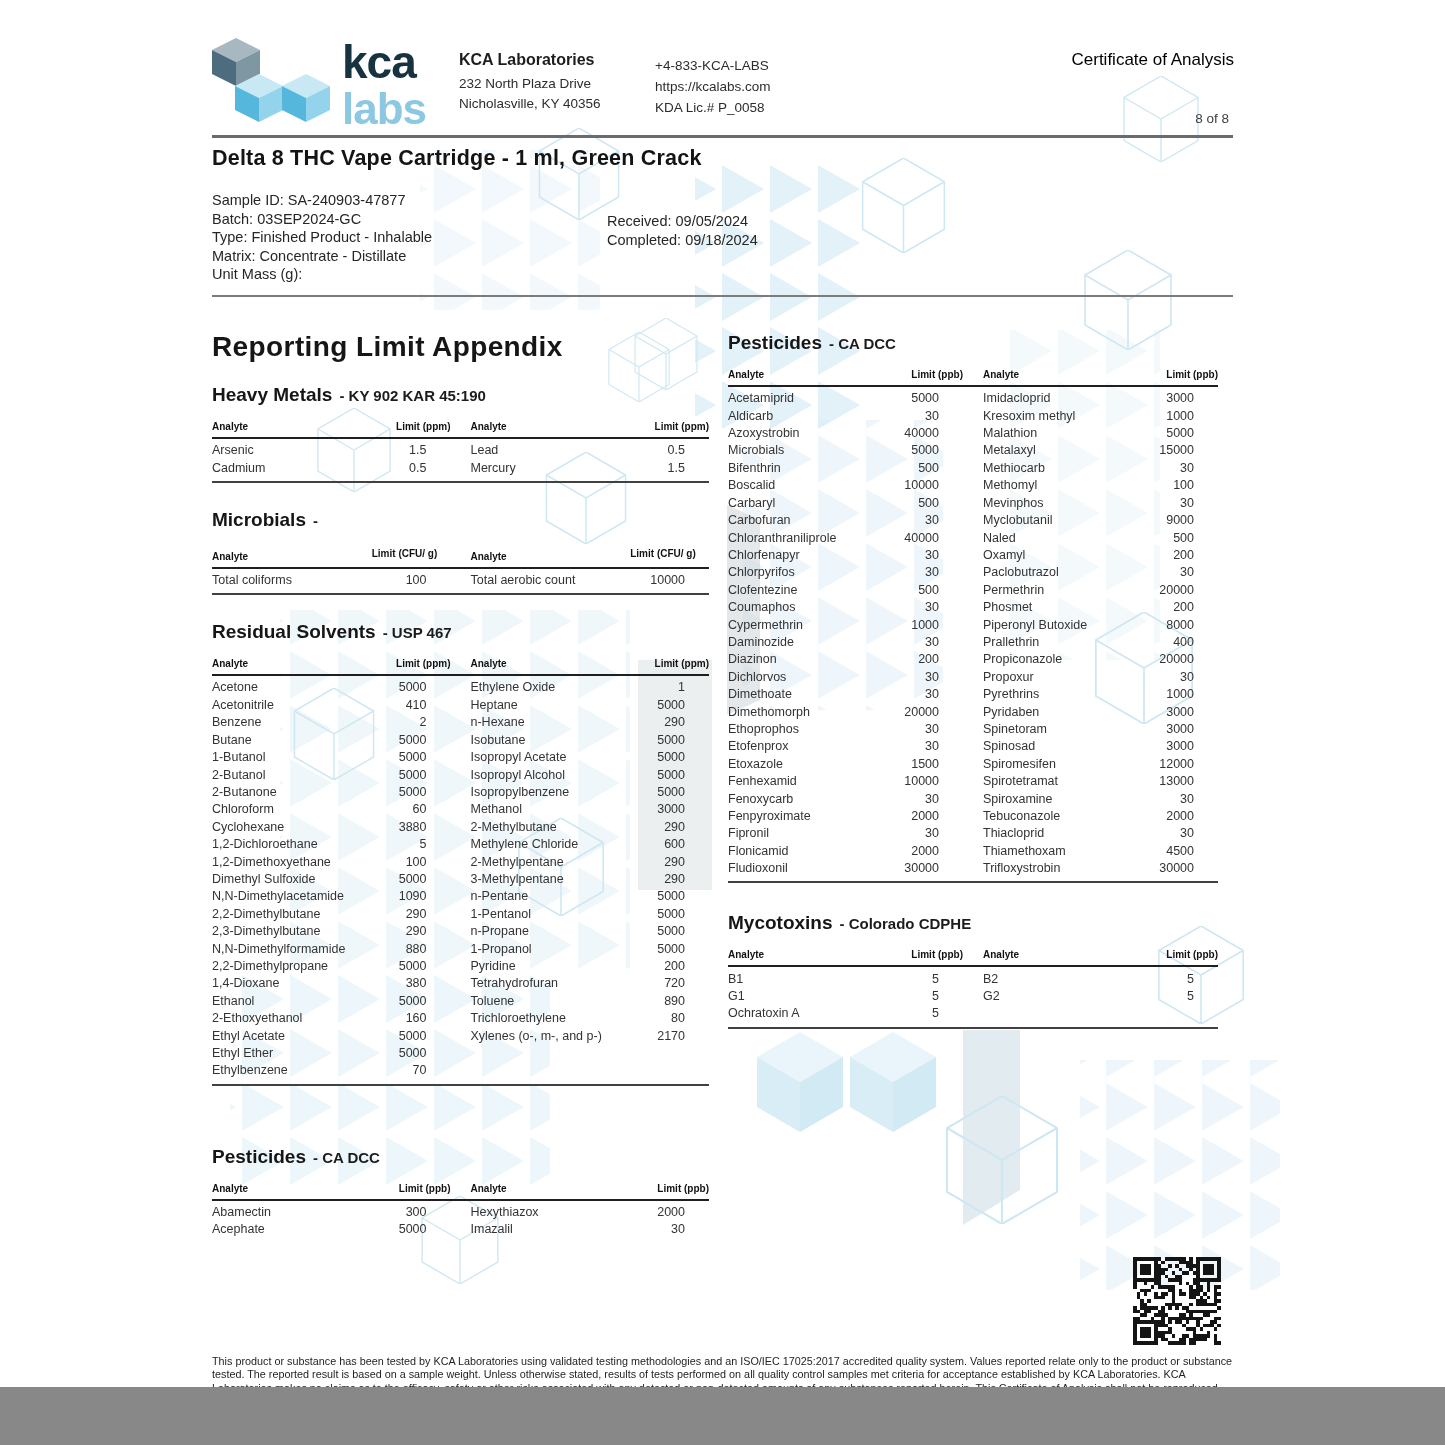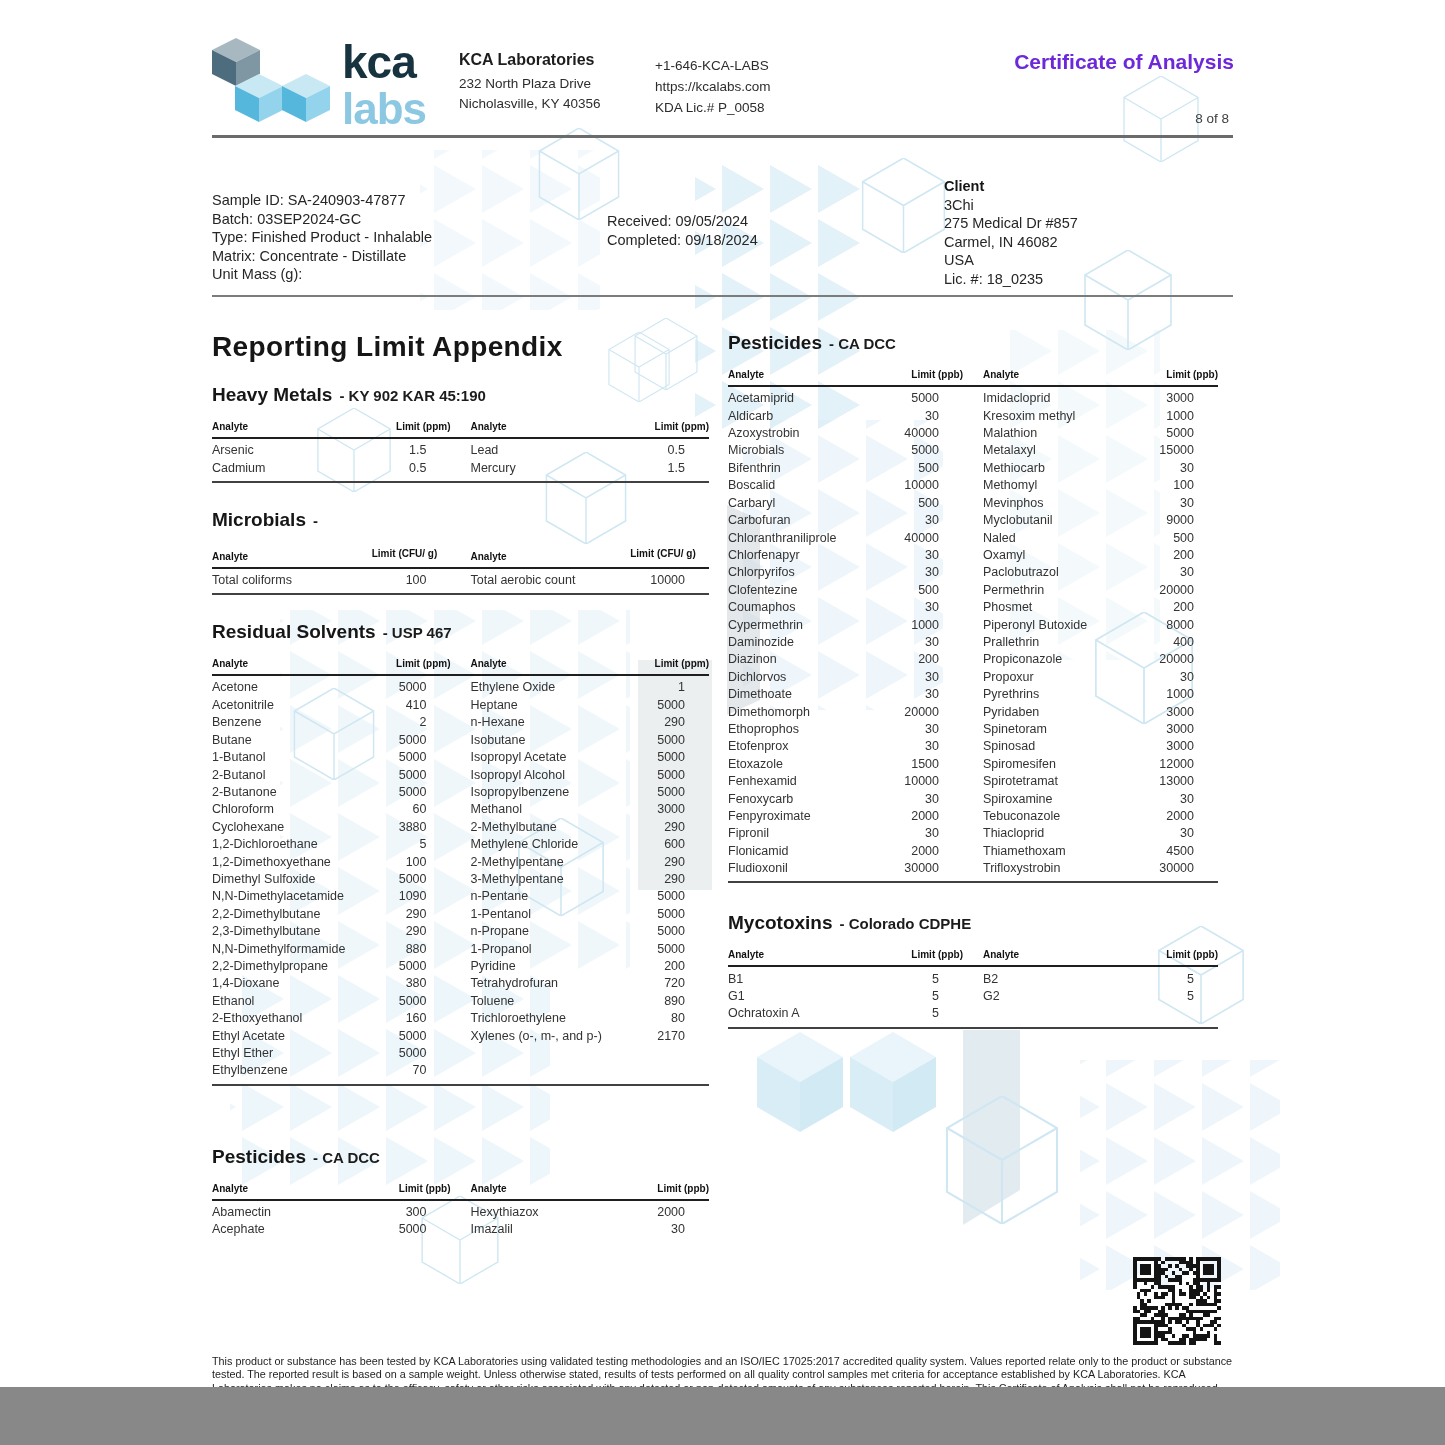--- a/index.html
+++ b/index.html
@@ -12,21 +12,21 @@
   .wm { position:absolute; inset:0; z-index:0; pointer-events:none; }
   .layer { position:absolute; z-index:1; }
 
   
   .logo { position:absolute; left:212px; top:36px; }
   .lab-info { position:absolute; left:459px; top:51px; }
   .lab-name { font-size:16px; font-weight:bold; color:#1d1d1d; margin-bottom:5px; }
   .lab-line { font-size:13.5px; color:#2d2d2d; line-height:19.5px; }
   .contact { position:absolute; left:655px; top:55px; }
   .contact div { font-size:13.5px; color:#2d2d2d; line-height:21px; }
-  .cert-title { position:absolute; right:211px; top:50px; font-size:21px; font-weight:bold; color:#6d28d9; }
+  .cert-title { position:absolute; right:211px; top:50px; font-size:17px; font-weight:normal; color:#000000; }
   .page-num { position:absolute; right:216px; top:111px; font-size:13.5px; color:#404040; }
   .rule1 { position:absolute; left:212px; top:135px; width:1021px; height:2.5px; background:#6b6b6b; }
   .rule2 { position:absolute; left:212px; top:295px; width:1021px; height:2px; background:#7c7c7c; }
 
   
   .title { position:absolute; left:212px; top:146px; font-size:21.5px; font-weight:bold; color:#141414; letter-spacing:.2px; }
   .sample { position:absolute; left:212px; top:191px; }
   .sample div, .dates div, .client div { font-size:14.5px; color:#262626; line-height:18.6px; }
   .dates { position:absolute; left:607px; top:212px; }
   .client { position:absolute; left:944px; top:177px; }
@@ -128,51 +128,44 @@
     <text x="130" y="88" font-family="Liberation Sans, sans-serif" font-weight="bold" font-size="44" letter-spacing="-1" fill="#8cc8e1">labs</text>
   </svg>
 
   <div class="lab-info layer">
     <div class="lab-name">KCA Laboratories</div>
     <div class="lab-line">232 North Plaza Drive</div>
     <div class="lab-line">Nicholasville, KY 40356</div>
   </div>
 
   <div class="contact layer">
-    <div>+1-646-KCA-LABS</div>
+    <div>+4-833-KCA-LABS</div>
     <div>https://kcalabs.com</div>
     <div>KDA Lic.# P_0058</div>
   </div>
 
   <div class="cert-title layer">Certificate of Analysis</div>
   <div class="page-num layer">8 of 8</div>
   <div class="rule1 layer"></div>
 
+  <div class="title layer">Delta 8 THC Vape Cartridge - 1 ml, Green Crack</div>
 
   <div class="sample layer">
     <div>Sample ID: SA-240903-47877</div>
     <div>Batch: 03SEP2024-GC</div>
     <div>Type: Finished Product - Inhalable</div>
     <div>Matrix: Concentrate - Distillate</div>
     <div>Unit Mass (g):</div>
   </div>
 
   <div class="dates layer">
     <div>Received: 09/05/2024</div>
     <div>Completed: 09/18/2024</div>
   </div>
 
-  <div class="client layer">
-    <div class="lbl">Client</div>
-    <div>3Chi</div>
-    <div>275 Medical Dr #857</div>
-    <div>Carmel, IN 46082</div>
-    <div>USA</div>
-    <div>Lic. #: 18_0235</div>
-  </div>
 
   <div class="rule2 layer"></div>
 
   <div class="col-left layer">
     <h2 class="appendix">Reporting Limit Appendix</h2>
 
     <section class="sec">
       <div class="sec-h">
         <span class="sec-title">Heavy Metals</span><span class="sec-method">- KY 902 KAR 45:190</span>
       </div>

